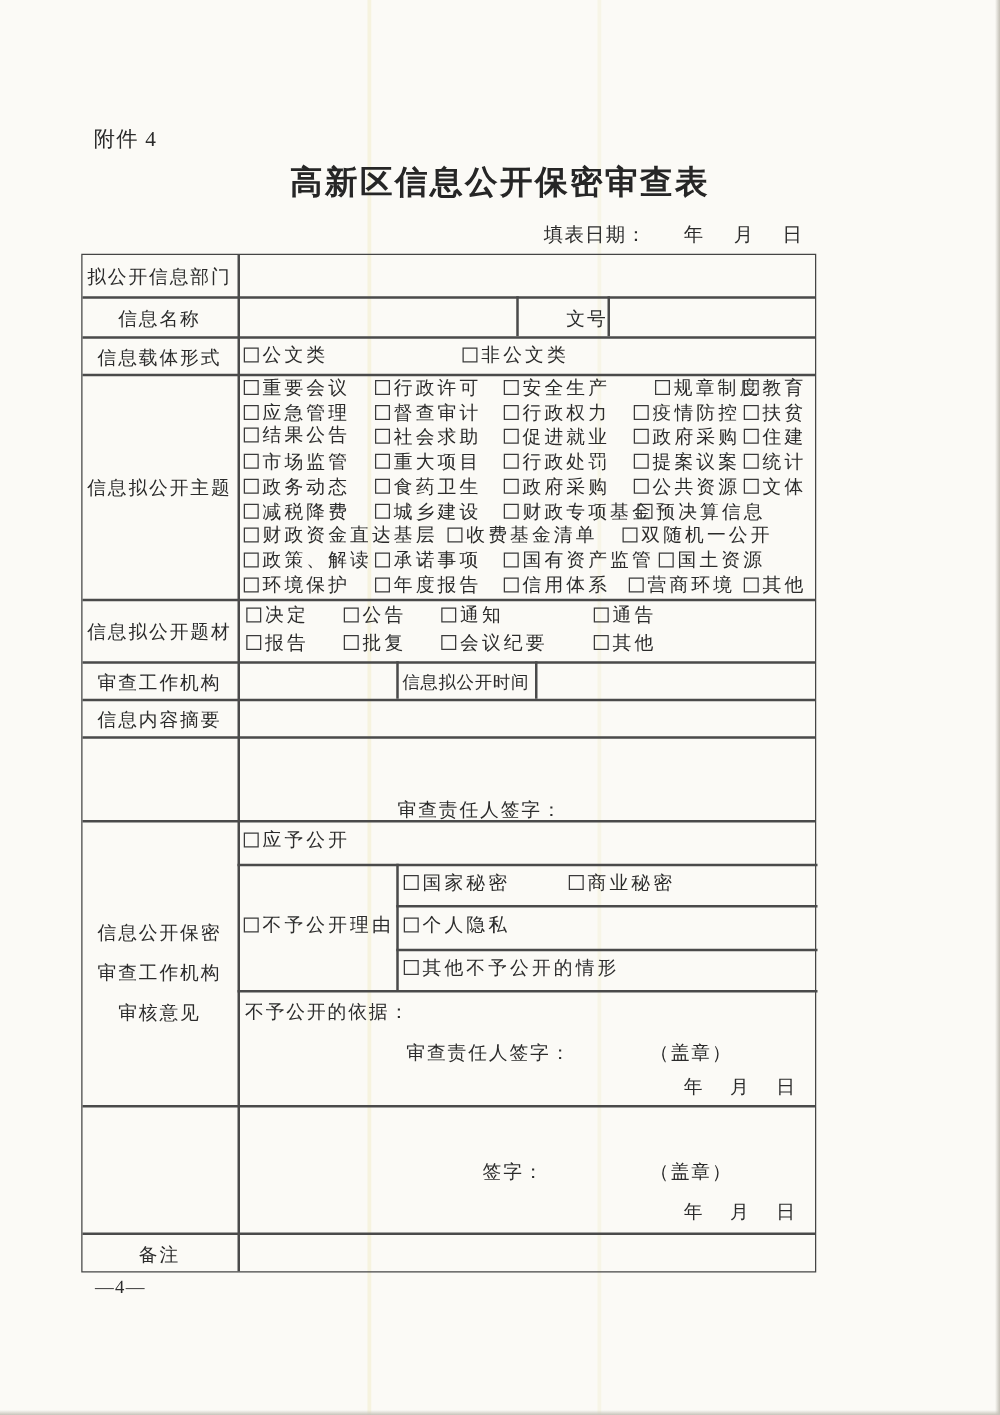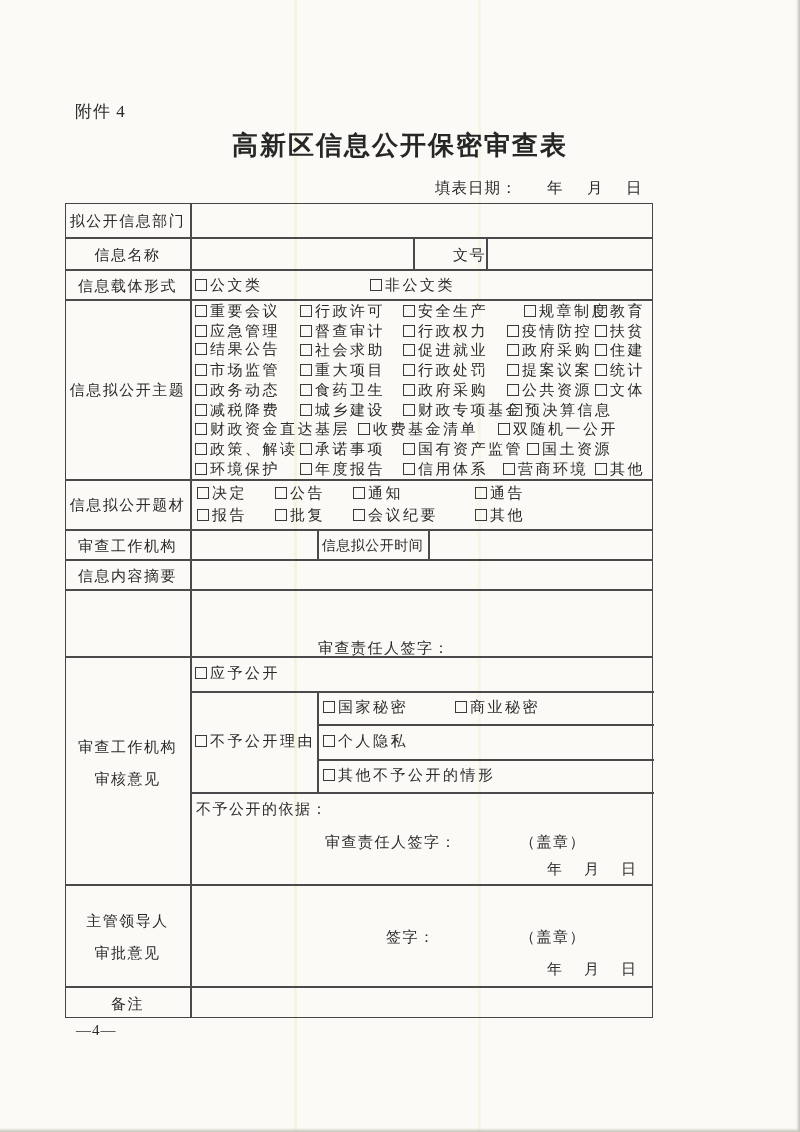--- a/index.html
+++ b/index.html
@@ -95,20 +95,21 @@
   <div class="lbl colc" style="top:277px;">信息载体形式</div>
   <div class="lbl colc" style="top:381px;">信息拟公开主题</div>
   <div class="lbl colc" style="top:496px;">信息拟公开题材</div>
   <div class="lbl colc" style="top:537px;">审查工作机构</div>
   <div class="lbl" style="left:317px;width:111px;text-align:center;top:537px;font-size:14px;letter-spacing:0.5px;">信息拟公开时间</div>
   <div class="lbl colc" style="top:567px;">信息内容摘要</div>
 
   <div class="sign" style="left:318px;top:639px;">审查责任人签字：</div>
 
   <div class="stack wide" style="top:731px;">
+    <div>信息公开保密</div>
     <div>审查工作机构</div>
     <div>审核意见</div>
   </div>
 
   <div class="cb-item" style="left:195px;top:277px;">
     <span class="cbx"></span><span>公文类</span>
   </div>
   <div class="cb-item" style="left:370px;top:277px;">
     <span class="cbx"></span><span>非公文类</span>
   </div>
@@ -188,24 +189,20 @@
 
   <div class="sign" style="left:196px;top:800px;">不予公开的依据：</div>
   <div class="sign" style="left:325px;top:833px;">审查责任人签字：</div>
   <div class="sign" style="left:520px;top:833px;">（盖章）</div>
   <div class="ymd">
     <span style="left:547px;top:860px;">年</span>
     <span style="left:584px;top:860px;">月</span>
     <span style="left:621px;top:860px;">日</span>
   </div>
 
-  <div class="stack wide" style="top:905px;">
-    <div>主管领导人</div>
-    <div>审批意见</div>
-  </div>
   <div class="sign" style="left:386px;top:928px;">签字：</div>
   <div class="sign" style="left:520px;top:928px;">（盖章）</div>
   <div class="ymd">
     <span style="left:547px;top:960px;">年</span>
     <span style="left:584px;top:960px;">月</span>
     <span style="left:621px;top:960px;">日</span>
   </div>
 
   <div class="lbl colc" style="top:995px;">备注</div>
 

